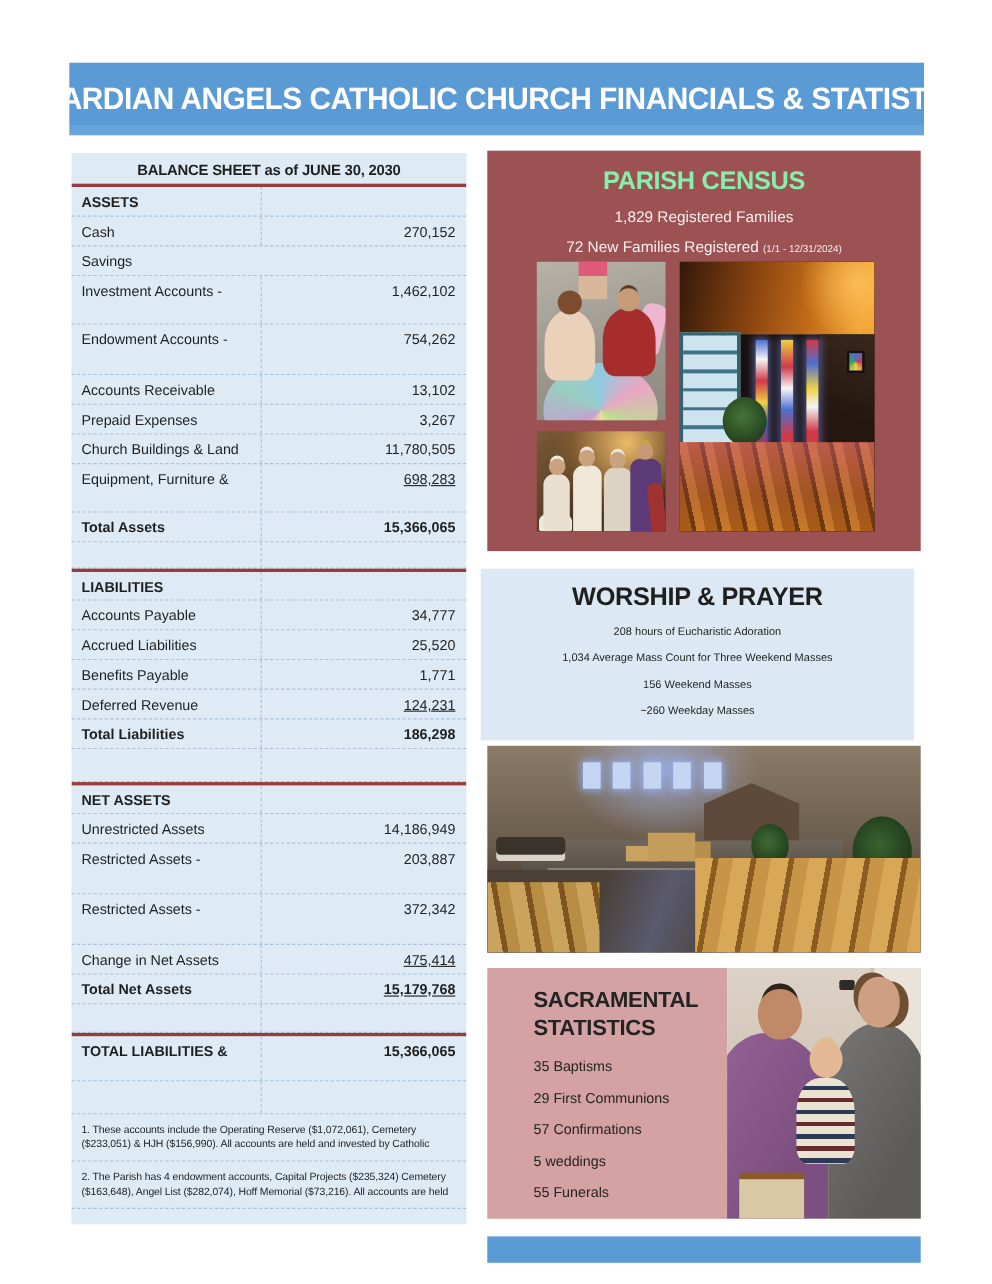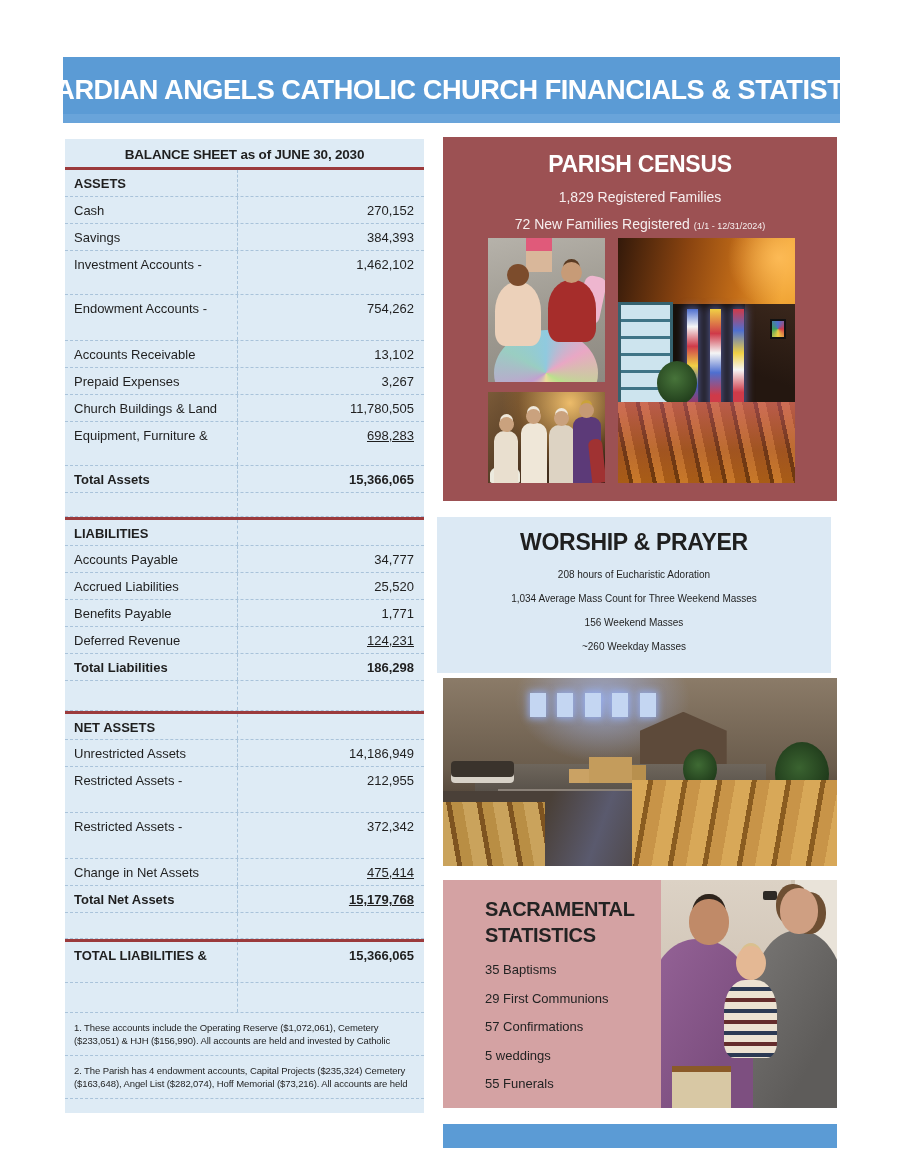--- a/index.html
+++ b/index.html
@@ -41,21 +41,21 @@
   .brow.spacer-sm { min-height:26px; }
   .fnote {
     font-size:9.5px; line-height:13px; padding:8px 6px 8px 9px;
     border-bottom:1px dashed #a9c3da; letter-spacing:-0.1px;
   }
   
   .census {
     position:absolute; left:443px; top:137px; width:394px; height:364px;
     background:#9c5153; color:#f6eeee; text-align:center;
   }
-  .census h2 { color:#ffffff; font-size:23px; font-weight:bold; padding-top:14px; letter-spacing:-0.3px; }
+  .census h2 { color:#86efac; font-size:23px; font-weight:bold; padding-top:14px; letter-spacing:-0.3px; }
   .census .cline { font-size:14px; margin-top:11px; }
   .census .note { font-size:9px; }
   .photo { position:absolute; overflow:hidden; }
   .ph1 { left:45px; top:101px; width:117px; height:144px; }
   .ph2 { left:45px; top:255px; width:117px; height:91px; }
   .ph3 { left:175px; top:101px; width:177px; height:245px; }
 
   .worship {
     position:absolute; left:437px; top:517px; width:394px; height:156px;
     background:#dce9f4; text-align:center; color:#1f1f1f;
@@ -181,21 +181,20 @@
     <div class="brow sec">
       <div class="lbl">ASSETS</div>
         <div class="val"></div>
     </div>
     <div class="brow">
       <div class="lbl">Cash</div>
         <div class="val">270,152</div>
     </div>
     <div class="brow">
       <div class="lbl">Savings</div>
-        <div class="val">384,393</div>
     </div>
     <div class="brow tall">
       <div class="lbl">Investment Accounts -</div>
         <div class="val">1,462,102</div>
     </div>
     <div class="brow tall2">
       <div class="lbl">Endowment Accounts -</div>
         <div class="val">754,262</div>
     </div>
     <div class="brow">
@@ -255,21 +254,21 @@
     <div class="brow sec red-top">
       <div class="lbl">NET ASSETS</div>
         <div class="val"></div>
     </div>
     <div class="brow">
       <div class="lbl">Unrestricted Assets</div>
         <div class="val">14,186,949</div>
     </div>
     <div class="brow tall2">
       <div class="lbl">Restricted Assets -</div>
-        <div class="val">212,955</div>
+        <div class="val">203,887</div>
     </div>
     <div class="brow tall2">
       <div class="lbl">Restricted Assets -</div>
         <div class="val">372,342</div>
     </div>
     <div class="brow vund">
       <div class="lbl">Change in Net Assets</div>
         <div class="val">475,414</div>
     </div>
     <div class="brow bold vund">

